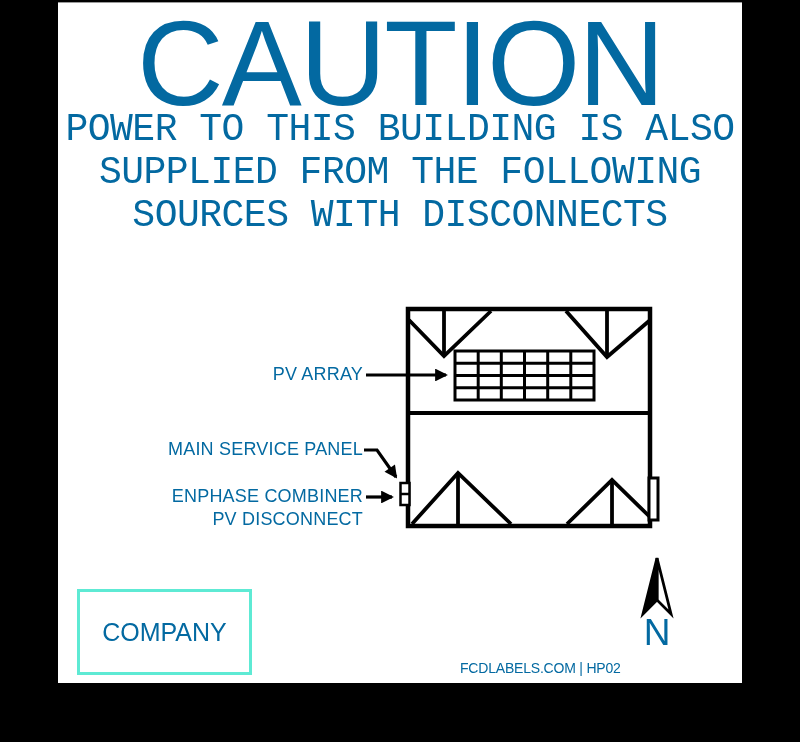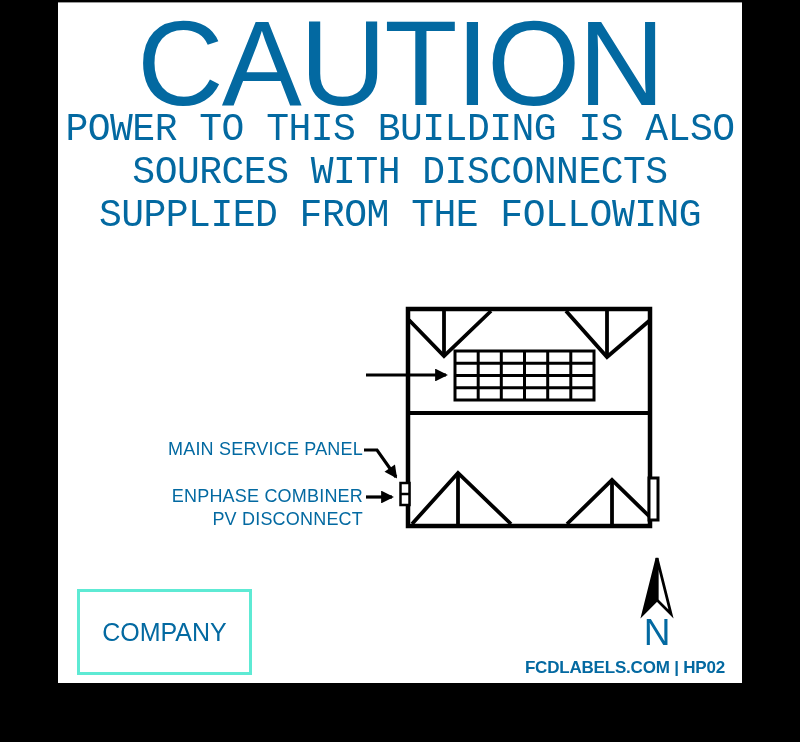--- a/index.html
+++ b/index.html
@@ -14,35 +14,35 @@
            letter-spacing:-0.5px;font-weight:400;font-family:Liberation Mono, monospace;}
   .diagram-svg{left:0;top:0;width:800px;height:742px;}
   .callout{font-size:18px;line-height:23px;text-align:right;letter-spacing:0.2px;white-space:nowrap;}
   .lbl-pv-array{left:163px;top:363px;width:200px;}
   .lbl-msp{left:113px;top:438px;width:250px;}
   .lbl-pvd{left:113px;top:485px;width:250px;}
   .logo-box{left:77px;top:589px;width:175px;height:86px;border:3px solid #5eead4;
             box-sizing:border-box;display:flex;align-items:center;justify-content:center;}
   .logo-text{font-size:25px;line-height:32px;text-align:center;letter-spacing:0;}
   .compass-n{left:617px;top:613px;width:80px;text-align:center;font-size:37px;line-height:40px;}
-  .footer-code{left:460px;top:659px;width:265px;text-align:right;font-size:17px;
-               line-height:18px;font-weight:bold;letter-spacing:-0.2px;white-space:nowrap;}
+  .footer-code{left:460px;top:659px;width:265px;font-size:14px;
+               line-height:18px;font-weight:normal;letter-spacing:-0.2px;white-space:nowrap;}
 </style>
 </head>
 <body>
 
 <div class="page">
   <div class="label"></div>
 
   <div class="abs title">CAUTION</div>
 
   <div class="abs message">
     <div>POWER TO THIS BUILDING IS ALSO</div>
+    <div>SUPPLIED FROM THE FOLLOWING</div>
     <div>SOURCES WITH DISCONNECTS</div>
-    <div>SUPPLIED FROM THE FOLLOWING</div>
   </div>
 
   <svg class="abs diagram-svg" viewBox="0 0 800 742" xmlns="http://www.w3.org/2000/svg">
     <defs>
       <marker id="ah" viewBox="0 0 10 10" refX="8.5" refY="5" markerWidth="4.5" markerHeight="4" orient="auto">
           <path d="M0,0 L10,5 L0,10 Z" fill="#000"></path>
         </marker>
     </defs>
 
     <g stroke="#000" fill="none">
@@ -84,20 +84,21 @@
       <path d="M364,450 L377,450 L396,477" marker-end="url(#ah)"></path>
       <line x1="366" y1="497" x2="392" y2="497" marker-end="url(#ah)"></line>
     </g>
 
     <g>
       <polygon points="657,558 671,614 657,600" fill="#fff" stroke="#000" stroke-width="2.8"></polygon>
       <polygon points="657,558 643,614 657,600" fill="#000" stroke="#000" stroke-width="2.8"></polygon>
     </g>
   </svg>
 
+  <div class="abs callout lbl-pv-array">PV ARRAY</div>
 
   <div class="abs callout lbl-msp">MAIN SERVICE PANEL</div>
 
   <div class="abs callout lbl-pvd">
     <div>ENPHASE COMBINER</div>
     <div>PV DISCONNECT</div>
   </div>
 
   <div class="abs logo-box">
     <div class="logo-text">

